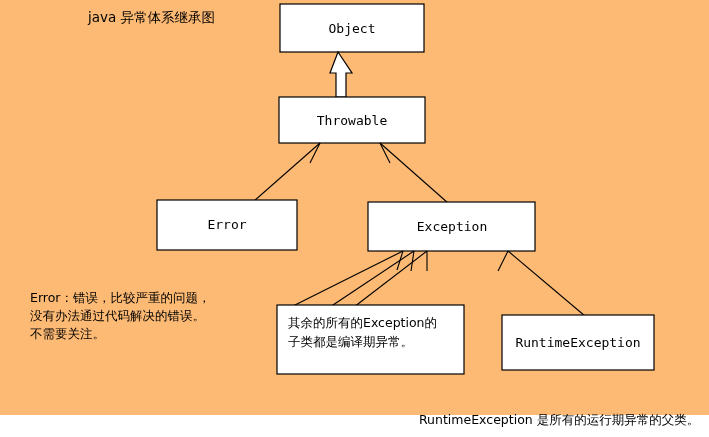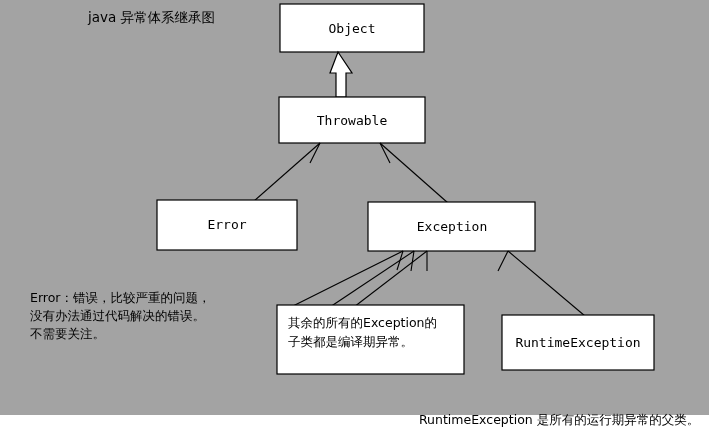--- a/index.html
+++ b/index.html
@@ -10,21 +10,21 @@
   body {
     width: 709px;
     height: 437px;
     overflow: hidden;
     font-family: "DejaVu Sans Mono", "Liberation Mono", monospace;
   }
   #diagram-root {
     position: relative;
     width: 709px;
     height: 415px;
-    background: #a3a3a3;
+    background: #fdba74;
   }
   svg#diagram-canvas {
     position: absolute;
     left: 0;
     top: 0;
     width: 709px;
     height: 437px;
     display: block;
   }
   .box-rect {

